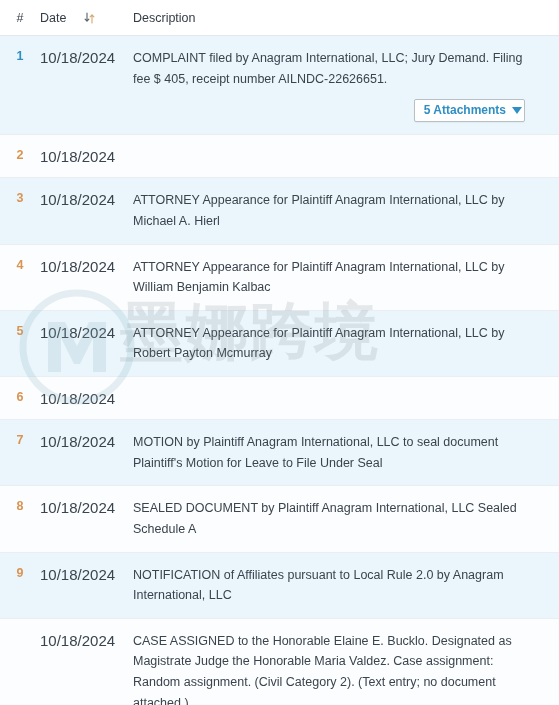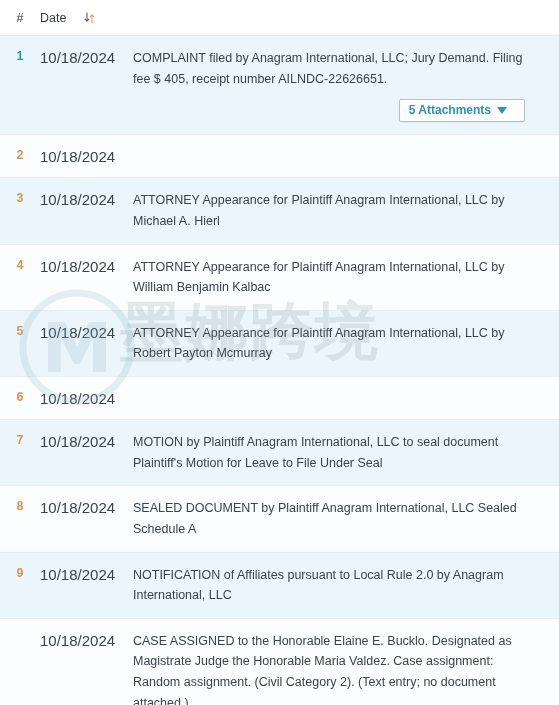--- a/index.html
+++ b/index.html
@@ -137,21 +137,21 @@
     margin-top: 10px;
     padding-right: 4px;
   }
   .attach-btn {
     display: inline-flex;
     align-items: center;
     gap: 6px;
     background: #ffffff;
     border: 1px solid #b8bfc5;
     border-radius: 2px;
-    padding: 3px 17px 4px 9px;
+    padding: 3px 2px 4px 9px;
     font-size: 12px;
     font-weight: 700;
     color: #2f8fc4;
     cursor: pointer;
     box-shadow: 0 1px 1px rgba(0,0,0,0.04);
   }
   .caret {
     display: inline-block;
     width: 0; height: 0;
     border-left: 5px solid transparent;
@@ -180,20 +180,21 @@
       <div class="col-num">#</div>
       <div class="col-date">
         <span>Date</span>
         <span class="sort-icon">
           <svg width="11" height="12" viewBox="0 0 11 12" xmlns="http://www.w3.org/2000/svg">
             <path d="M3 1 L3 9.2 M3 9.2 L1.1 7.1 M3 9.2 L4.9 7.1" fill="none" stroke="#5a636b" stroke-width="1.1" stroke-linecap="round"></path>
             <path d="M8 11 L8 2.8 M8 2.8 L6.1 4.9 M8 2.8 L9.9 4.9" fill="none" stroke="#d4a96a" stroke-width="1.1" stroke-linecap="round"></path>
           </svg>
         </span>
       </div>
+      <div class="col-desc">Description</div>
     </div>
 
     <div class="tbody">
 
       <div class="row first">
         <div class="col-num">1</div>
         <div class="col-date">10/18/2024</div>
         <div class="col-desc">
           <div>COMPLAINT filed by Anagram International, LLC; Jury Demand. Filing fee $ 405, receipt number AILNDC-22626651.</div>
           <div class="attach-line">

